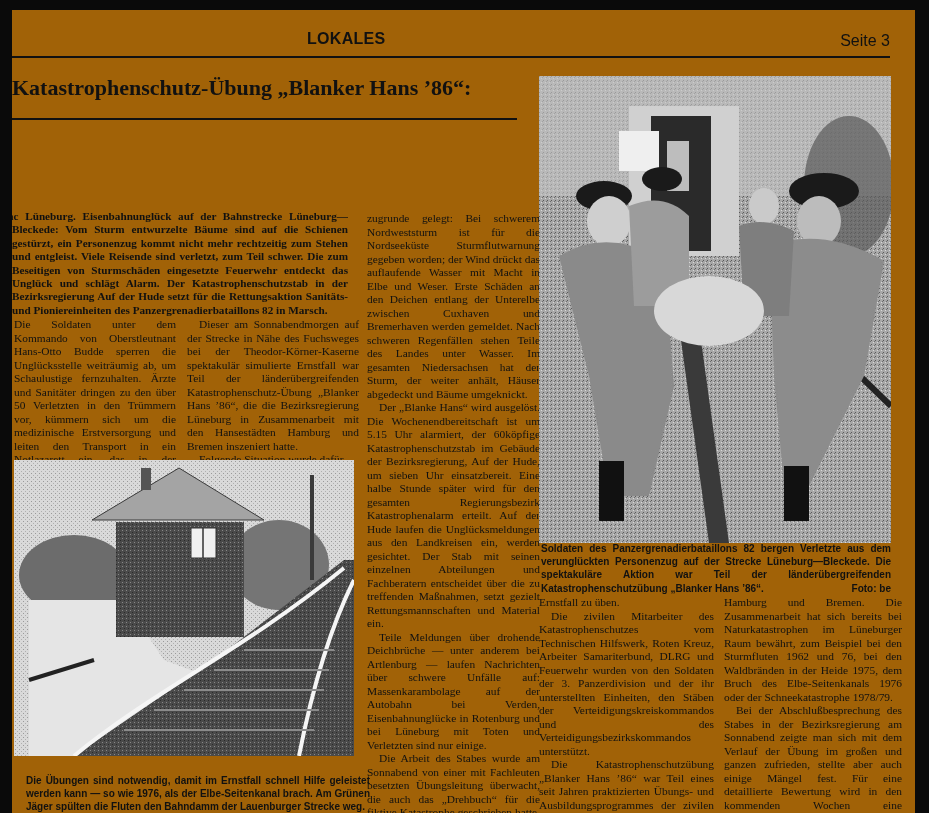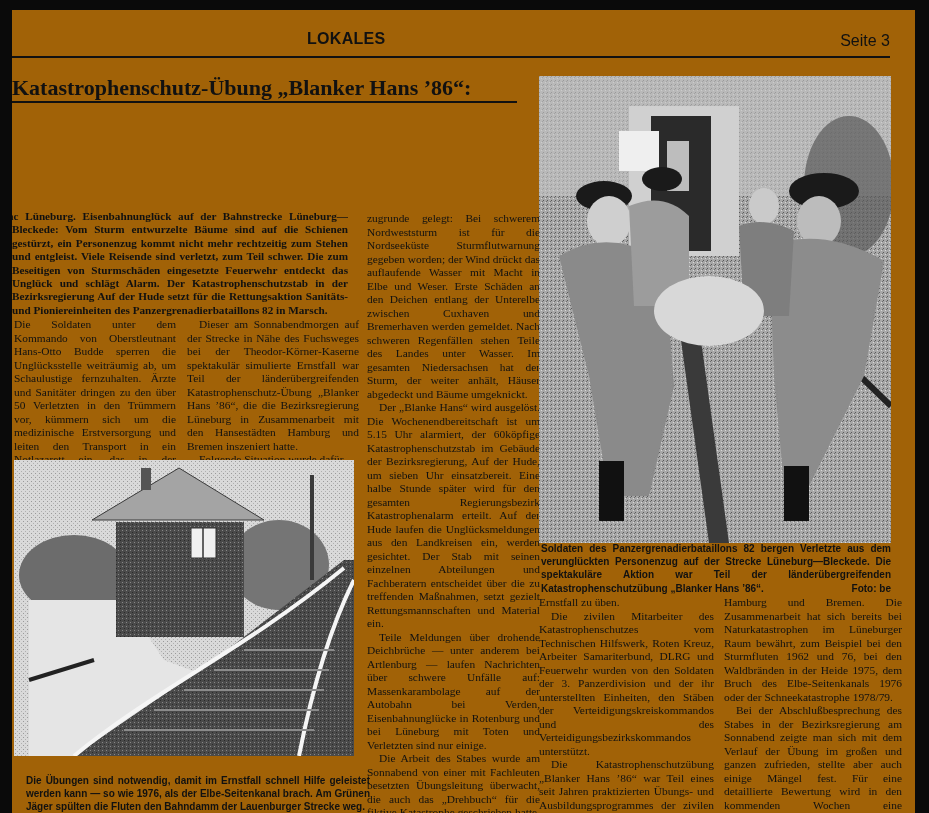--- a/index.html
+++ b/index.html
@@ -20,21 +20,21 @@
     position: absolute; left: 295px; top: 0; font-family: "Liberation Sans", sans-serif;
     font-weight: bold; font-size: 16px; letter-spacing: 0.3px; color: #111;
   }
   .header .pageno {
     position: absolute; right: 0; top: 2px; font-family: Liberation Sans, sans-serif;
     font-size: 16px; color: #111;
   }
   .kicker {
     position: absolute; left: 0; top: 66px; width: 505px;
     font-family: "Liberation Serif", serif; font-weight: bold; font-size: 22px;
-    color: #111; border-bottom: 2px solid #111; padding-bottom: 1px; white-space: nowrap;
+    color: #111; border-bottom: 2px solid #111; padding-bottom: 18px; white-space: nowrap;
     overflow: hidden; line-height: 24px;
   }
   .headline {
     position: absolute; left: -6px; top: 92px; width: 530px;
     font-family: "Liberation Serif", serif; font-weight: bold; font-size: 50px;
     line-height: 52px; color: #0d0d0d; white-space: nowrap; overflow: hidden;
   }
   .lead {
     position: absolute; left: 0; top: 200px; width: 336px;
     font-family: "Liberation Serif", serif; font-weight: bold; font-size: 11.2px;

